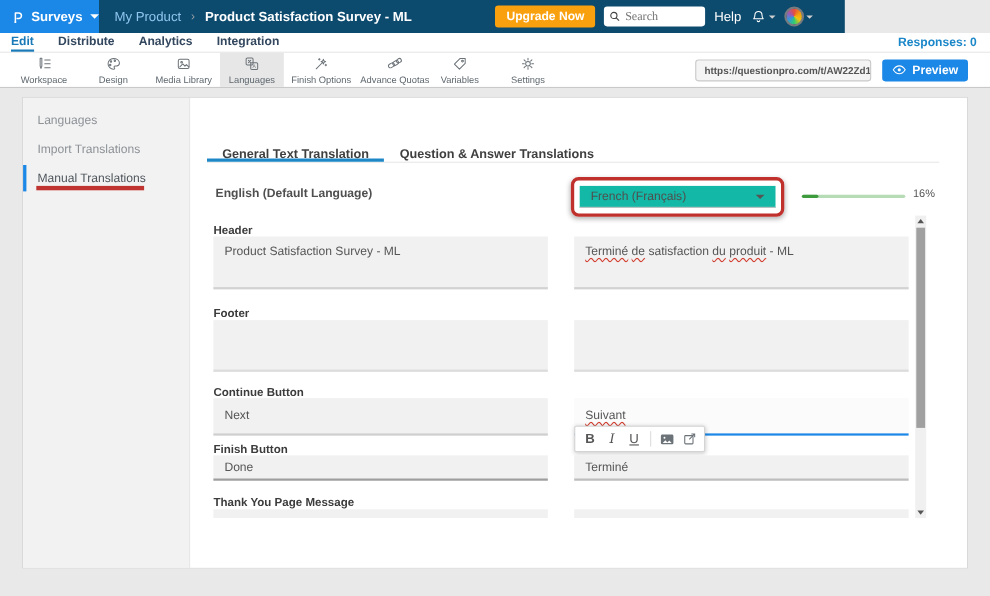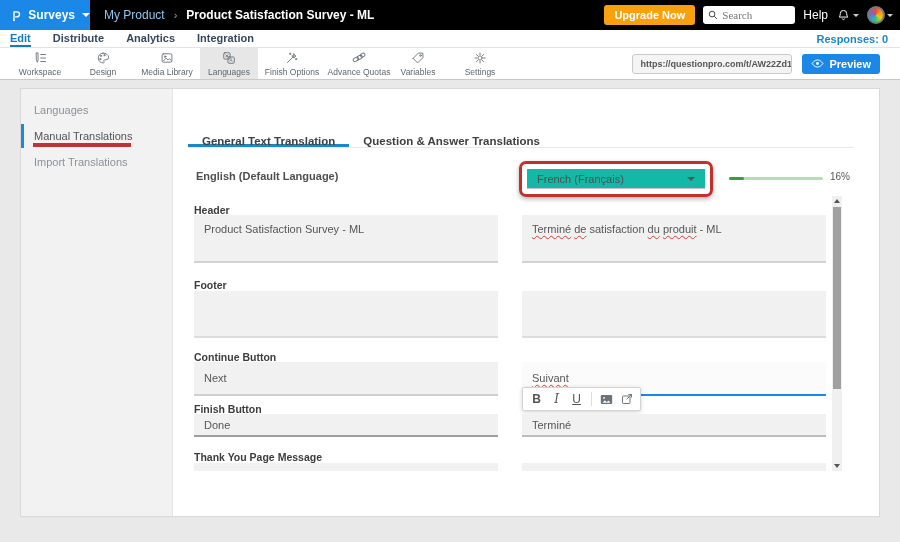--- a/index.html
+++ b/index.html
@@ -1,28 +1,28 @@
 <!DOCTYPE html>
 <html><head>
 <meta charset="utf-8">
 <style>
   * { margin:0; padding:0; box-sizing:border-box; }
   html,body { width:900px; height:542px; overflow:hidden; }
   body { font-family:"Liberation Sans", sans-serif; background:#e9e9e9; position:relative; }
 
   
-  .topbar { position:absolute; top:0; left:0; width:900px; height:30px; background:#000000; display:flex; align-items:center; }
+  .topbar { position:absolute; top:0; left:0; width:768px; height:30px; background:#0c4a6e; display:flex; align-items:center; }
   .brand { width:90px; height:30px; background:#1b87e6; display:flex; align-items:center; gap:5px; padding-left:10px; color:#fff; cursor:pointer; }
   .brand-name { font-size:12px; font-weight:700; color:#fff; }
   .caret-w { width:0; height:0; border-left:4px solid transparent; border-right:4px solid transparent; border-top:4px solid #fff; margin-left:2px; }
   .crumb { display:flex; align-items:center; gap:9px; margin-left:14px; font-size:12px; }
   .crumb-parent { color:#8fc5ef; cursor:pointer; }
   .crumb-sep { color:#9aa0a6; font-size:11px; }
   .crumb-current { color:#ffffff; font-weight:700; }
-  .topbar-right { margin-left:auto; display:flex; align-items:center; gap:8px; padding-right:7px; }
+  .topbar-right { margin-left:auto; display:flex; align-items:center; gap:8px; padding-right:29px; }
   .upgrade { background:#f9a00f; color:#fff; font-size:11px; font-weight:700; padding:4px 10px; border-radius:3px; border:none; cursor:pointer; font-family:inherit; }
   .search { width:92px; height:18px; background:#fff; border-radius:3px; display:flex; align-items:center; padding:0 5px; gap:4px; }
   .search input { border:none; outline:none; width:68px; font-size:11px; background:transparent; color:#444; font-family:Liberation Serif, serif; }
   .help { color:#fff; font-size:12px; cursor:pointer; }
   .icon-btn { display:flex; align-items:center; gap:2px; cursor:pointer; }
   .caret-g { width:0; height:0; border-left:3px solid transparent; border-right:3px solid transparent; border-top:3px solid #cfcfcf; }
   .avatar { width:18px; height:18px; border-radius:50%; background:conic-gradient(#e74c3c,#f39c12,#f1c40f,#2ecc71,#3498db,#9b59b6,#e74c3c); border:2px solid #777a7e; }
 
   
   .nav { position:absolute; top:30px; left:0; width:900px; height:18px; background:#fff; display:flex; align-items:stretch; border-bottom:1px solid #e3e3e3; }
@@ -212,27 +212,27 @@
     <span>Preview</span>
   </button>
 </div>
 
 <div class="card">
 
   <div class="side">
     <div class="side-item">
       <span>Languages</span>
     </div>
+    <div class="side-item">
+      <span>Import Translations</span>
+    </div>
     <div class="side-item active">
       <span class="active-bar"></span>
       <span>Manual Translations</span>
       <span class="annotation-underline"></span>
-    </div>
-    <div class="side-item">
-      <span>Import Translations</span>
     </div>
   </div>
 
   <div class="content">
 
     <div class="tabs">
       <div class="tab active">General Text Translation</div>
       <div class="tab">Question &amp; Answer Translations</div>
     </div>
 

